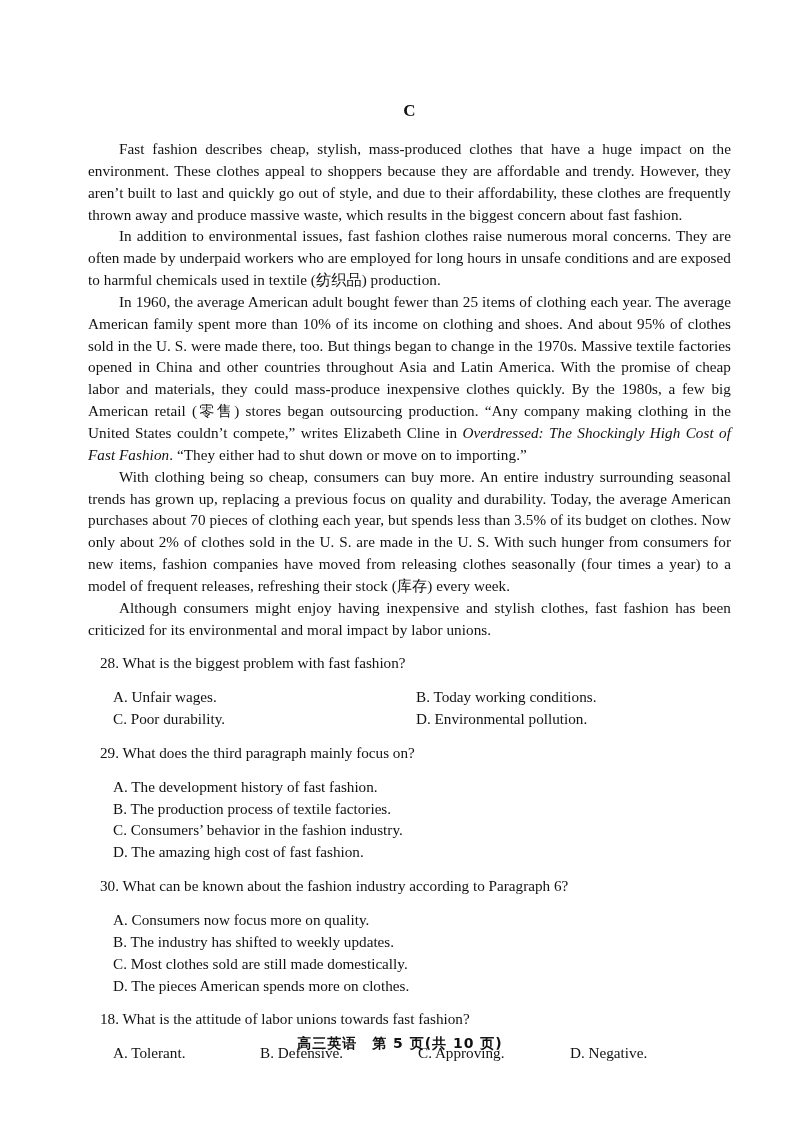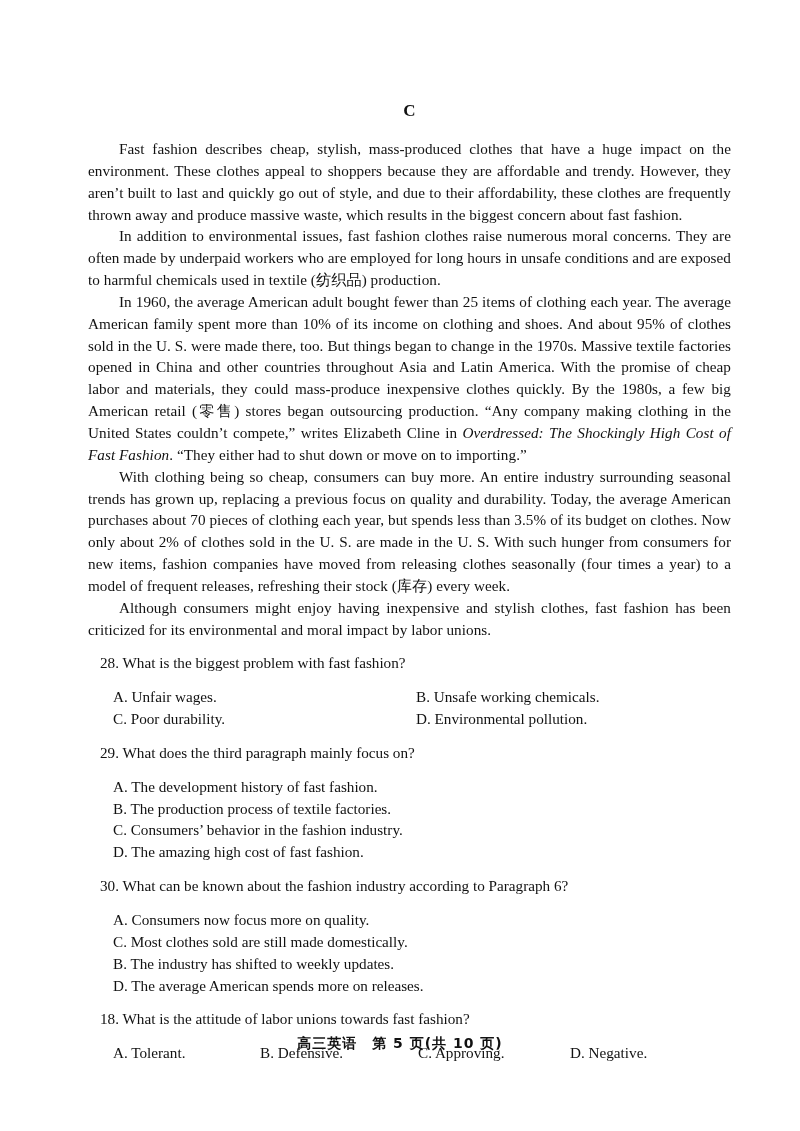--- a/index.html
+++ b/index.html
@@ -43,21 +43,21 @@
     <p class="para">Fast fashion describes cheap, stylish, mass-produced clothes that have a huge impact on the environment. These clothes appeal to shoppers because they are affordable and trendy. However, they aren’t built to last and quickly go out of style, and due to their affordability, these clothes are frequently thrown away and produce massive waste, which results in the biggest concern about fast fashion.</p>
     <p class="para">In addition to environmental issues, fast fashion clothes raise numerous moral concerns. They are often made by underpaid workers who are employed for long hours in unsafe conditions and are exposed to harmful chemicals used in textile (纺织品) production.</p>
     <p class="para"><span>In 1960, the average American adult bought fewer than 25 items of clothing each year. The average American family spent more than 10% of its income on clothing and shoes. And about 95% of clothes sold in the U. S. were made there, too. But things began to change in the 1970s. Massive textile factories opened in China and other countries throughout Asia and Latin America. With the promise of cheap labor and materials, they could mass-produce inexpensive clothes quickly. By the 1980s, a few big American retail (零售) stores began outsourcing production. “Any company making clothing in the United States couldn’t compete,” writes Elizabeth Cline in </span><i>Overdressed: The Shockingly High Cost of Fast Fashion</i><span>. “They either had to shut down or move on to importing.”</span></p>
     <p class="para">With clothing being so cheap, consumers can buy more. An entire industry surrounding seasonal trends has grown up, replacing a previous focus on quality and durability. Today, the average American purchases about 70 pieces of clothing each year, but spends less than 3.5% of its budget on clothes. Now only about 2% of clothes sold in the U. S. are made in the U. S. With such hunger from consumers for new items, fashion companies have moved from releasing clothes seasonally (four times a year) to a model of frequent releases, refreshing their stock (库存) every week.</p>
     <p class="para">Although consumers might enjoy having inexpensive and stylish clothes, fast fashion has been criticized for its environmental and moral impact by labor unions.</p>
 
     <div>
       <p class="question"><span>28.</span> <span>What is the biggest problem with fast fashion?</span></p>
       <div class="opt-row two-col">
         <span class="opt">A. Unfair wages.</span>
-        <span class="opt">B. Unsafe working chemicals.</span>
+        <span class="opt">B. Today working conditions.</span>
       </div>
       <div class="opt-row two-col">
         <span class="opt">C. Poor durability.</span>
         <span class="opt">D. Environmental pollution.</span>
       </div>
     </div>
 
     <div>
       <p class="question"><span>29.</span> <span>What does the third paragraph mainly focus on?</span></p>
       <div class="opt-row">
@@ -73,27 +73,27 @@
           <span class="opt">D. The amazing high cost of fast fashion.</span>
         </div>
     </div>
 
     <div>
       <p class="question"><span>30.</span> <span>What can be known about the fashion industry according to Paragraph 6?</span></p>
       <div class="opt-row">
           <span class="opt">A. Consumers now focus more on quality.</span>
         </div>
       <div class="opt-row">
+          <span class="opt">B. The industry has shifted to weekly updates.</span>
+        </div>
+      <div class="opt-row">
           <span class="opt">C. Most clothes sold are still made domestically.</span>
         </div>
       <div class="opt-row">
-          <span class="opt">B. The industry has shifted to weekly updates.</span>
-        </div>
-      <div class="opt-row">
-          <span class="opt">D. The average American spends more on releases.</span>
+          <span class="opt">D. The pieces American spends more on clothes.</span>
         </div>
     </div>
 
     <div>
       <p class="question"><span>18.</span> <span>What is the attitude of labor unions towards fast fashion?</span></p>
       <div class="opt-row four-col">
         <span class="opt">A. Tolerant.</span>
         <span class="opt">B. Defensive.</span>
         <span class="opt">C. Approving.</span>
         <span class="opt">D. Negative.</span>

